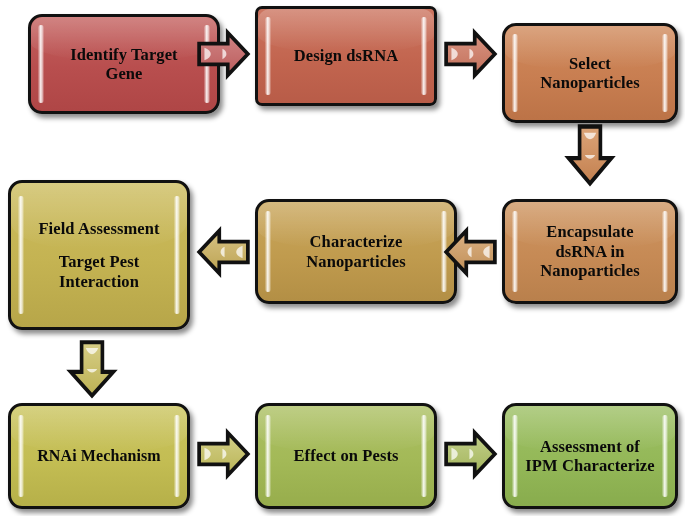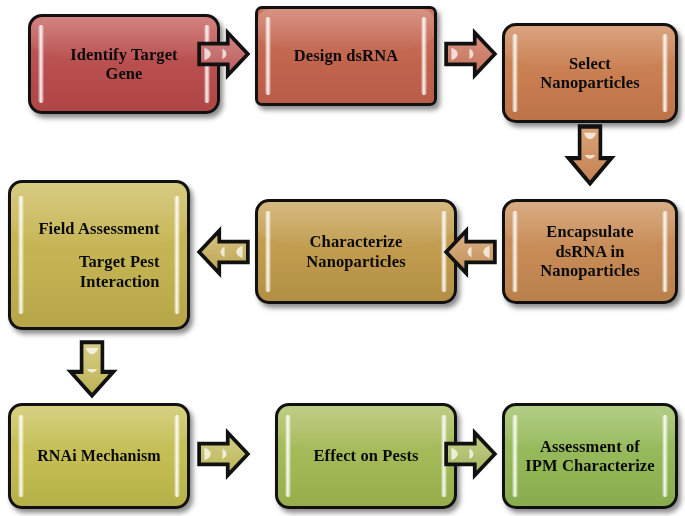--- a/index.html
+++ b/index.html
@@ -115,30 +115,30 @@
       <div class="topgloss"></div>
       <div class="shine-l"></div>
       <div class="shine-r"></div>
       <div class="label" style="font-size: 16.5px;"><div>Characterize
 Nanoparticles</div></div>
     </div>
     <div class="node" style="left: 8px; top: 180px; width: 182px; height: 150px; background: linear-gradient(rgb(204, 188, 94) 0%, rgb(196, 179, 82) 55%, rgb(183, 166, 73) 100%);">
       <div class="topgloss"></div>
       <div class="shine-l"></div>
       <div class="shine-r"></div>
-      <div class="label" style="font-size: 16.5px;"><div>Field Assessment</div><div style="margin-top: 14px; text-align: right;">Target Pest
+      <div class="label" style="font-size: 16.5px;"><div>Field Assessment</div><div style="margin-top: 14px;">Target Pest
 Interaction</div></div>
     </div>
     <div class="node" style="left: 8px; top: 403px; width: 182px; height: 106px; background: linear-gradient(rgb(202, 196, 94) 0%, rgb(195, 189, 83) 55%, rgb(182, 176, 73) 100%);">
       <div class="topgloss"></div>
       <div class="shine-l"></div>
       <div class="shine-r"></div>
       <div class="label" style="font-size: 16px;"><div>RNAi Mechanism</div></div>
     </div>
-    <div class="node" style="left: 255px; top: 403px; width: 182px; height: 106px; background: linear-gradient(rgb(172, 192, 99) 0%, rgb(163, 185, 87) 55%, rgb(151, 173, 76) 100%); margin-left: 20px;">
+    <div class="node" style="left: 255px; top: 403px; width: 182px; height: 106px; background: linear-gradient(rgb(172, 192, 99) 0%, rgb(163, 185, 87) 55%, rgb(151, 173, 76) 100%);">
       <div class="topgloss"></div>
       <div class="shine-l"></div>
       <div class="shine-r"></div>
       <div class="label" style="font-size: 16.5px;"><div>Effect on Pests</div></div>
     </div>
     <div class="node" style="left: 502px; top: 403px; width: 176px; height: 106px; background: linear-gradient(rgb(157, 192, 101) 0%, rgb(148, 184, 88) 55%, rgb(136, 172, 77) 100%);">
       <div class="topgloss"></div>
       <div class="shine-l"></div>
       <div class="shine-r"></div>
       <div class="label" style="font-size: 16.5px;"><div>Assessment of

